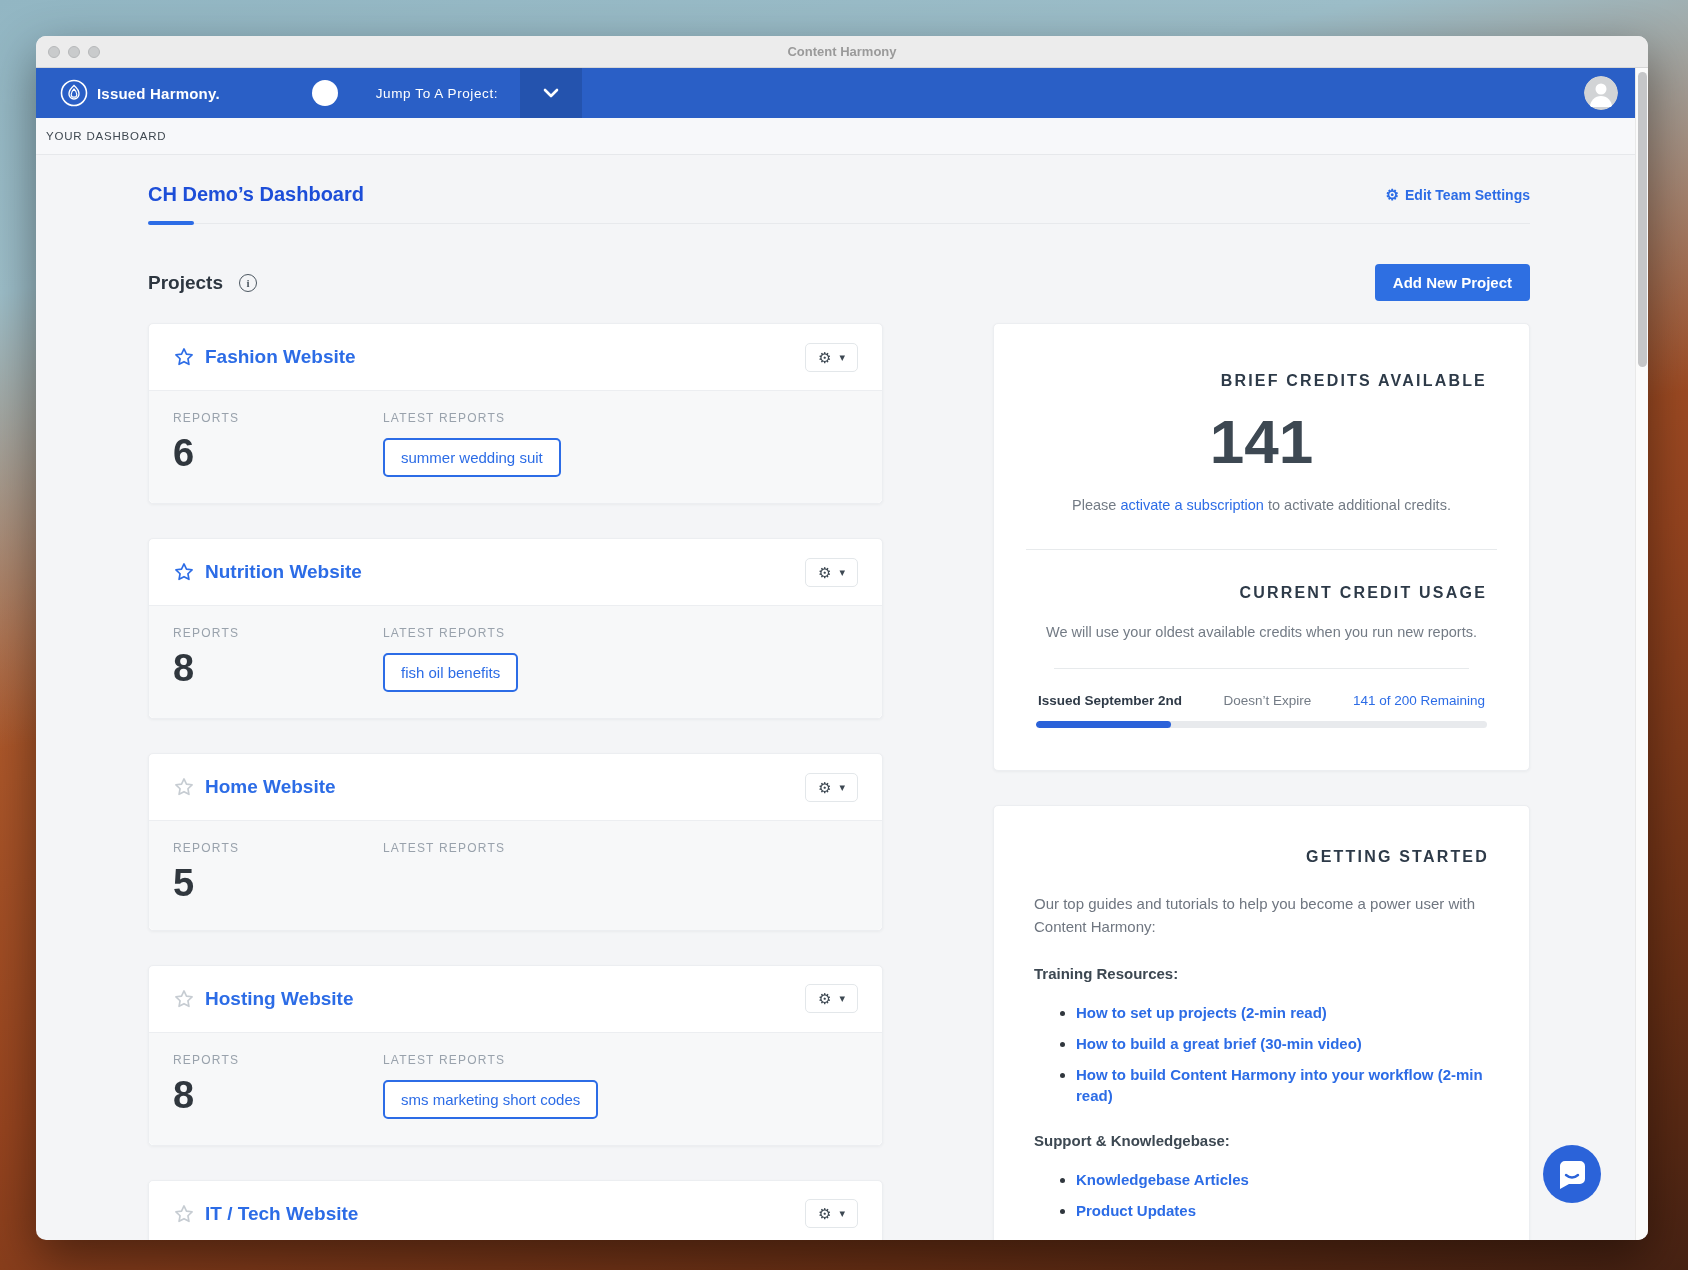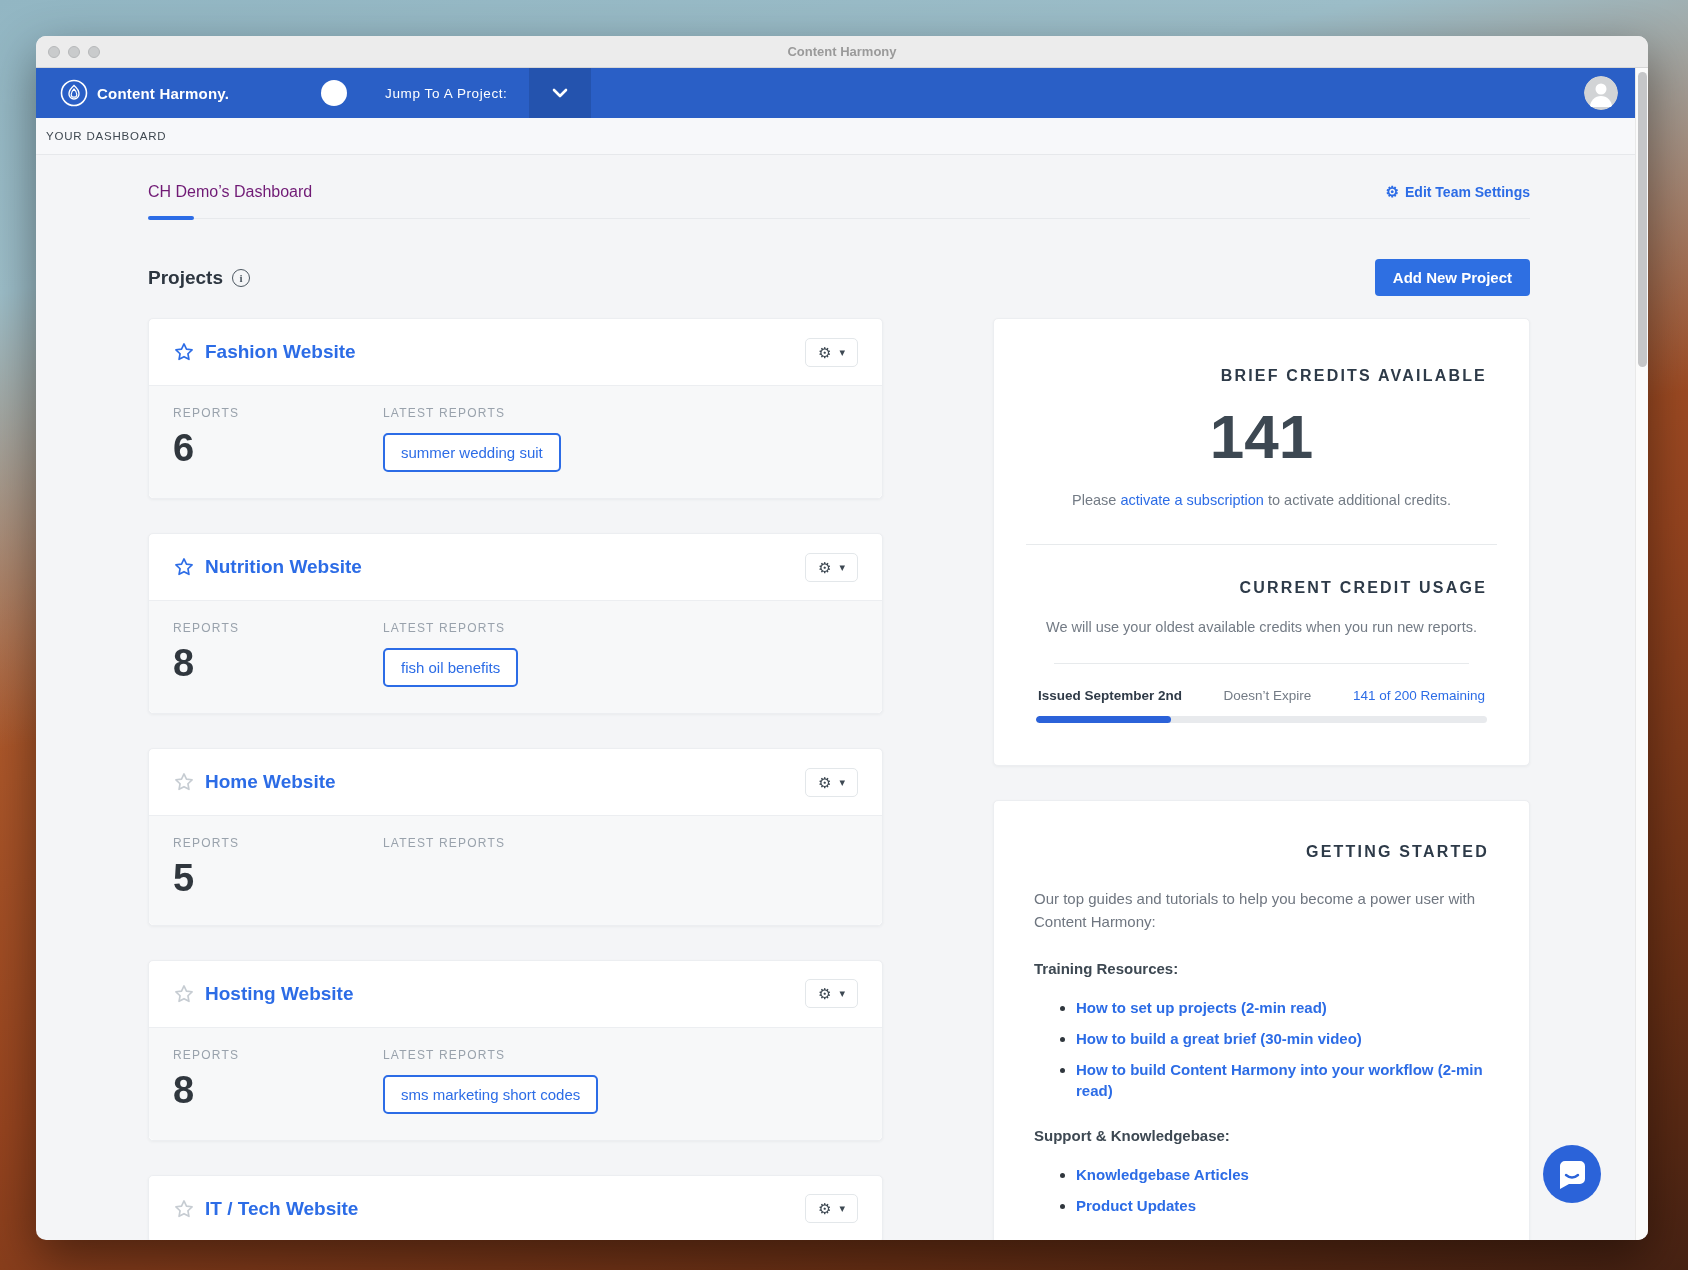--- a/index.html
+++ b/index.html
@@ -54,29 +54,29 @@
   .breadcrumb-bar {
     height:37px; background:#f7f8fa; border-bottom:1px solid #e6e8eb;
     display:flex; align-items:center; padding-left:10px;
   }
   .breadcrumb-text { font-size:11.5px; letter-spacing:.8px; color:#3f4850; font-weight:500; }
 
   
   .content { padding:28px 118px 0 112px; }
 
   .page-header { display:flex; align-items:center; justify-content:space-between; }
-  .page-title { font-size:16px; font-weight:400; color:#701a75; }
+  .page-title { font-size:20px; font-weight:700; color:#1d4ed8; }
   .edit-team { display:flex; align-items:center; gap:6px; font-size:14px; font-weight:600; color:#2c6ce6; text-decoration:none; cursor:pointer; }
   .gear-blue { font-size:15px; }
 
   .header-rule { position:relative; margin-top:17px; border-bottom:1px solid #e7e9ec; }
   .header-accent { position:absolute; left:0; top:-2px; width:46px; height:4px; background:#2c6ce6; border-radius:2px; }
 
   .projects-row { margin-top:40px; display:flex; align-items:center; justify-content:space-between; }
-  .projects-title { display:flex; align-items:center; gap:9px; font-size:19px; font-weight:bold; color:#2d3640; }
+  .projects-title { display:flex; align-items:center; gap:16px; font-size:19px; font-weight:bold; color:#2d3640; }
   .info-icon {
     width:18px; height:18px; border:1.5px solid #4c5761; border-radius:50%;
     display:inline-flex; align-items:center; justify-content:center;
     font-size:11px; font-weight:bold; color:#4c5761; font-family:"Liberation Serif", serif;
   }
   .add-project-btn {
     background:#2e6fe2; color:#fff; border:none; border-radius:4px;
     padding:10px 18px; font-size:15px; font-weight:600; cursor:pointer;
     font-family:"Liberation Sans", sans-serif;
   }
@@ -170,21 +170,21 @@
 
       <div class="navbar">
         <div class="brand">
           <span style="display:inline-flex;">
             <svg width="28" height="28" viewBox="0 0 28 28">
               <circle cx="14" cy="14" r="12.5" fill="none" stroke="#ffffff" stroke-width="1.6"></circle>
               <path d="M14 6.5 C10.5 9.5 9 12 9 15 a5 5 0 0 0 10 0 C19 12 17.5 9.5 14 6.5 Z" fill="none" stroke="#ffffff" stroke-width="1.4"></path>
               <path d="M14 10 C12 12 11.2 13.6 11.2 15.4 a2.8 2.8 0 0 0 5.6 0 C16.8 13.6 16 12 14 10 Z" fill="none" stroke="#ffffff" stroke-width="1.2"></path>
             </svg>
           </span>
-          <span class="brand-name">Content Harmony.</span>
+          <span class="brand-name">Issued Harmony.</span>
         </div>
         <div class="jump-group">
           <span class="spinner-circle"></span>
           <span class="jump-label">Jump To A Project:</span>
           <button class="jump-dropdown">
             <span style="display:inline-flex;">
               <svg width="16" height="10" viewBox="0 0 16 10">
                   <polyline points="2,2 8,8 14,2" fill="none" stroke="#ffffff" stroke-width="2.6" stroke-linecap="round" stroke-linejoin="round"></polyline>
                 </svg>
             </span>

